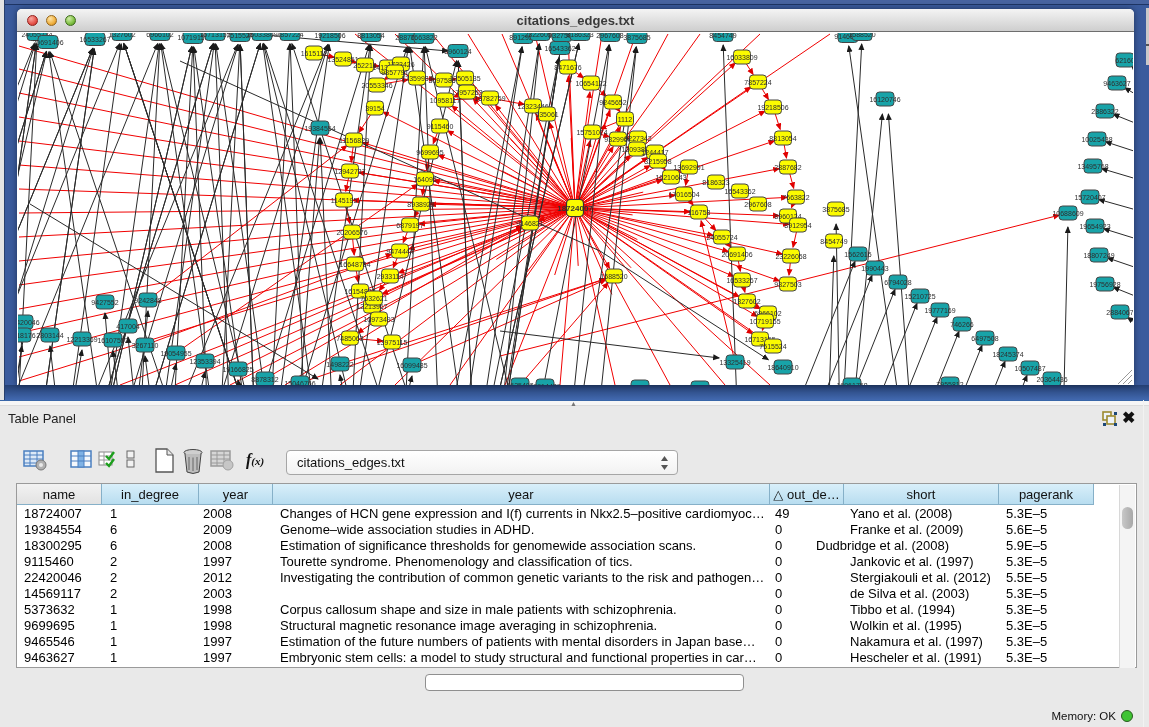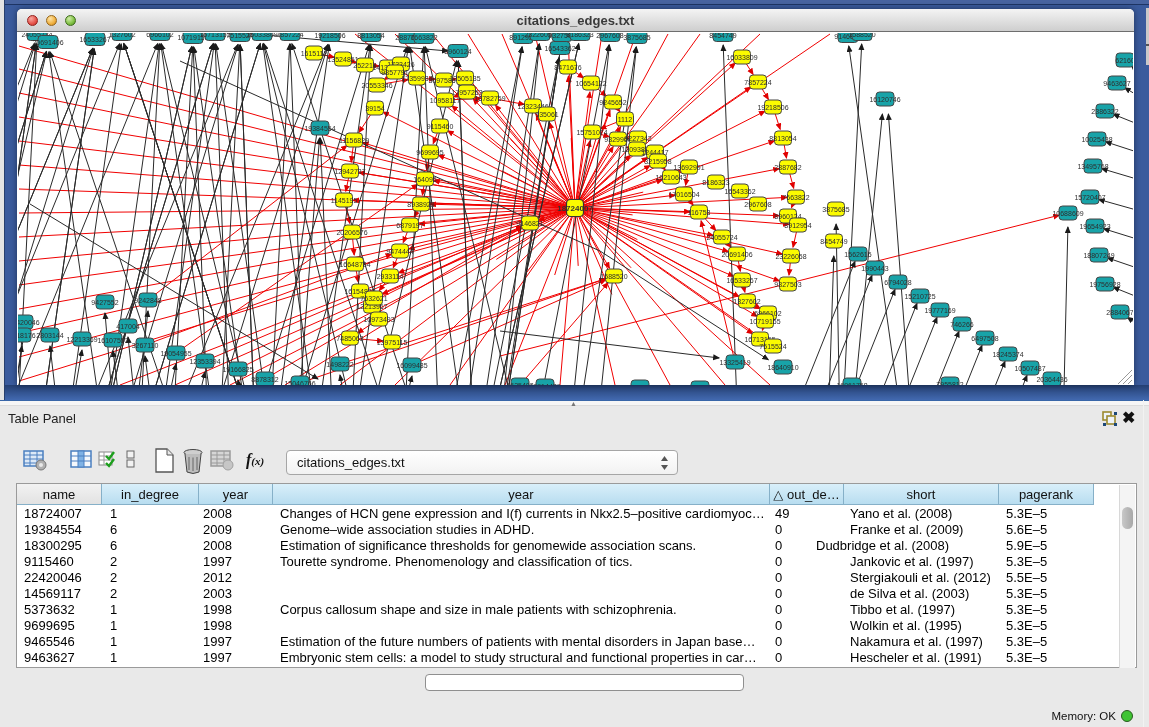--- a/index.html
+++ b/index.html
@@ -812,45 +812,47 @@
       <span style="left:203px">1997</span>
       <span style="left:280px;width:488px;overflow:hidden;text-overflow:ellipsis">Tourette syndrome. Phenomenology and classification of tics.</span>
       <span style="left:775px">0</span>
       <span style="left:850px">Jankovic et al. (1997)</span>
       <span style="left:1006px">5.3E–5</span>
     </div>
     <div class="row" style="top:570px">
       <span style="left:24px">22420046</span>
       <span style="left:110px">2</span>
       <span style="left:203px">2012</span>
+      <span style="left:280px;width:488px;overflow:hidden;text-overflow:ellipsis">Investigating the contribution of common genetic variants to the risk and pathogen…</span>
       <span style="left:775px">0</span>
       <span style="left:850px">Stergiakouli et al. (2012)</span>
       <span style="left:1006px">5.5E–5</span>
     </div>
     <div class="row" style="top:586px">
       <span style="left:24px">14569117</span>
       <span style="left:110px">2</span>
       <span style="left:203px">2003</span>
       <span style="left:775px">0</span>
       <span style="left:850px">de Silva et al. (2003)</span>
       <span style="left:1006px">5.3E–5</span>
     </div>
     <div class="row" style="top:602px">
       <span style="left:24px">5373632</span>
       <span style="left:110px">1</span>
       <span style="left:203px">1998</span>
       <span style="left:280px;width:488px;overflow:hidden;text-overflow:ellipsis">Corpus callosum shape and size in male patients with schizophrenia.</span>
       <span style="left:775px">0</span>
-      <span style="left:850px">Tibbo et al. (1997)</span>
+      <span style="left:850px">Tibbo et al. (1994)</span>
       <span style="left:1006px">5.3E–5</span>
     </div>
     <div class="row" style="top:618px">
       <span style="left:24px">9699695</span>
       <span style="left:110px">1</span>
       <span style="left:203px">1998</span>
+      <span style="left:280px;width:488px;overflow:hidden;text-overflow:ellipsis">Structural magnetic resonance image averaging in schizophrenia.</span>
       <span style="left:775px">0</span>
       <span style="left:850px">Wolkin et al. (1995)</span>
       <span style="left:1006px">5.3E–5</span>
     </div>
     <div class="row" style="top:634px">
       <span style="left:24px">9465546</span>
       <span style="left:110px">1</span>
       <span style="left:203px">1997</span>
       <span style="left:280px;width:488px;overflow:hidden;text-overflow:ellipsis">Estimation of the future numbers of patients with mental disorders in Japan base…</span>
       <span style="left:775px">0</span>

